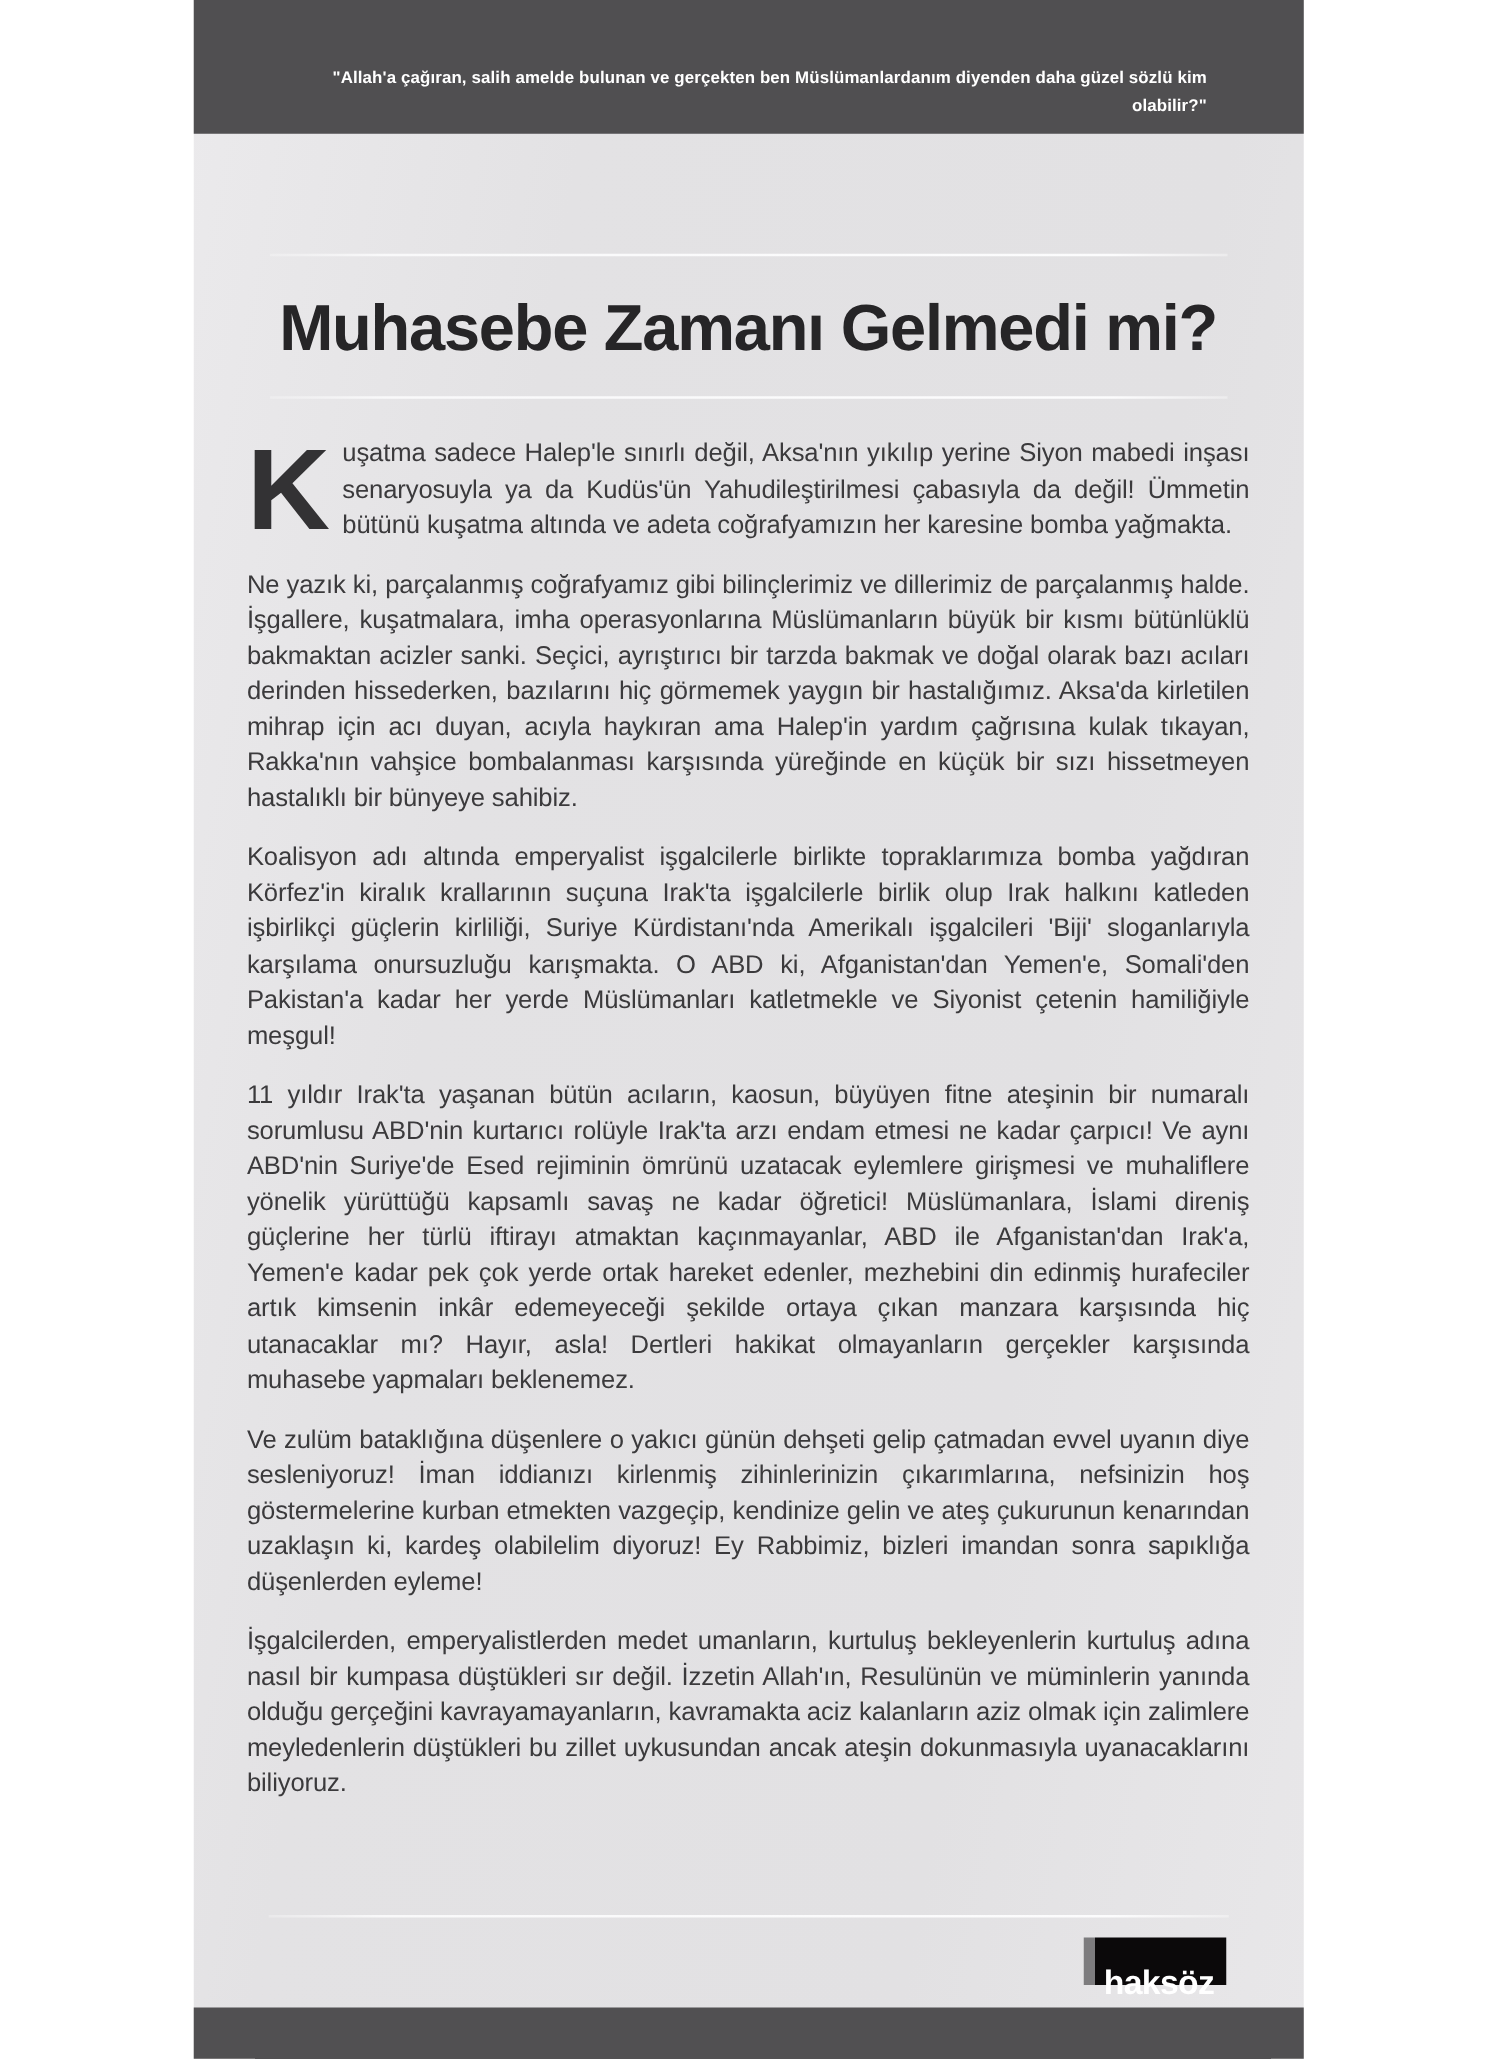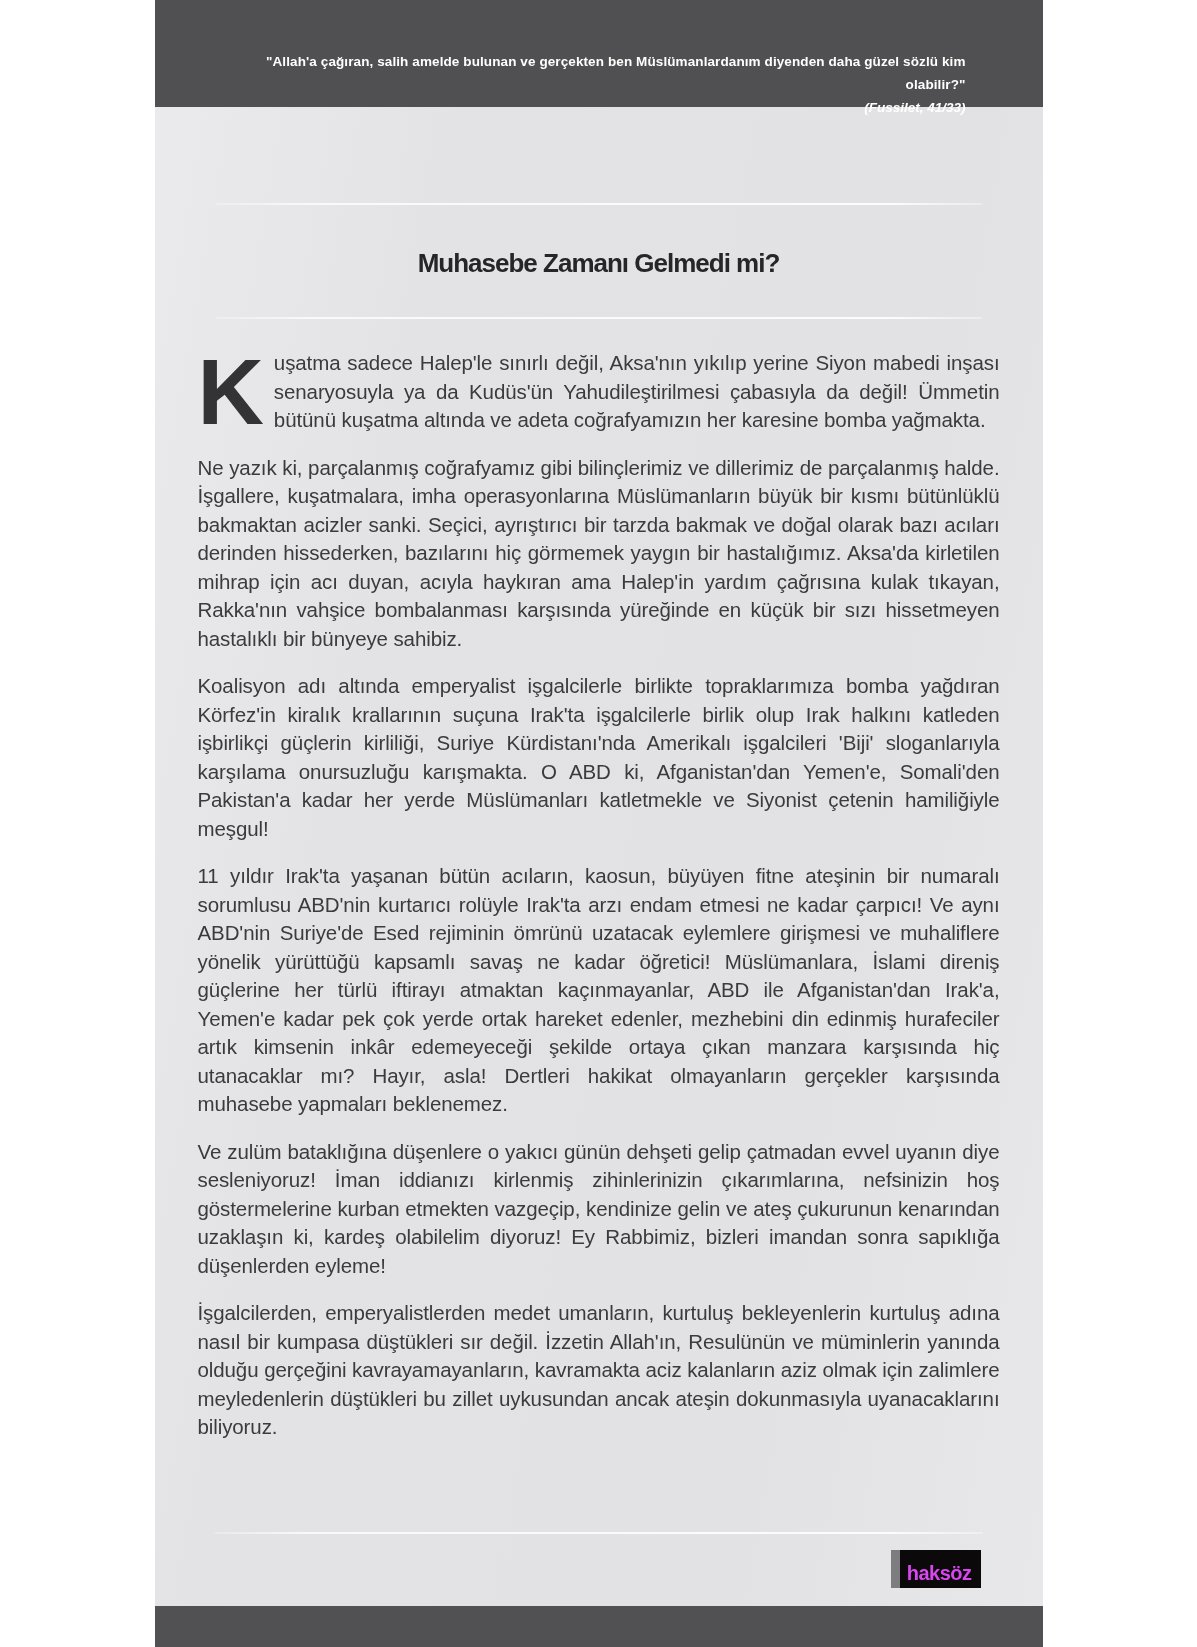--- a/index.html
+++ b/index.html
@@ -44,21 +44,21 @@
   }
   .rule {
     height: 2px;
     border: 0;
     margin: 0 18px;
     background: linear-gradient(to right, rgba(255,255,255,0.25), #f9f9fa 12%, #fcfcfd 88%, rgba(255,255,255,0.35));
   }
   .rule-top { margin-top: 96px; }
   .title {
     margin: 34px 0 30px 0;
-    font-size: 26px;
+    font-size: 52px;
     line-height: 48px;
     font-weight: bold;
     letter-spacing: -1px;
     text-align: center;
     color: #262527;
   }
   .article { margin-top: 30px; }
   .article p {
     margin: 0 0 19px 0;
     font-size: 20.5px;
@@ -91,42 +91,41 @@
     display: inline-flex;
     align-items: stretch;
     height: 38px;
   }
   .logo-spine {
     width: 9px;
     background: #7d7c7e;
   }
   .logo-box {
     background: #0b090a;
-    color: #d946ef;
-    font-size: 20px;
+    color: #ffffff;
+    font-size: 27px;
     font-weight: bold;
     letter-spacing: -0.5px;
     line-height: 38px;
-    padding: 4px 9px 0 7px;
+    padding: 17px 9px 0 7px;
   }
   .bottomband {
     position: absolute;
     left: 0; right: 0; bottom: 0;
     height: 41px;
     background: #515052;
   }
 </style>
 </head>
 <body>
 
 <div class="page">
 
   <header class="topband">
     <p class="quote-text">"Allah'a çağıran, salih amelde bulunan ve gerçekten ben Müslümanlardanım diyenden daha güzel sözlü kim olabilir?"</p>
-    <p class="quote-source">(Fussilet, 41/33)</p>
   </header>
 
   <main class="content">
     <hr class="rule rule-top">
     <h1 class="title">Muhasebe Zamanı Gelmedi mi?</h1>
     <hr class="rule">
 
     <article class="article">
       <p>
         <span class="drop-cap">K</span><span>uşatma sadece Halep'le sınırlı değil, Aksa'nın yıkılıp yerine Siyon mabedi inşası senaryosuyla ya da Kudüs'ün Yahudileştirilmesi çabasıyla da değil! Ümmetin bütünü kuşatma altında ve adeta coğrafyamızın her karesine bomba yağmakta.</span>

